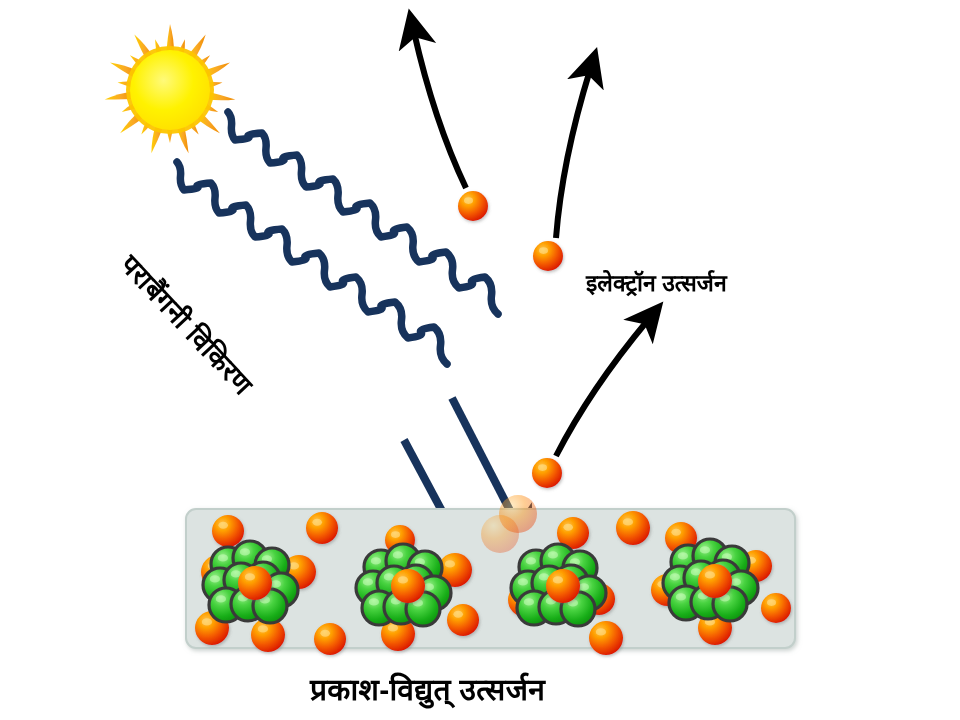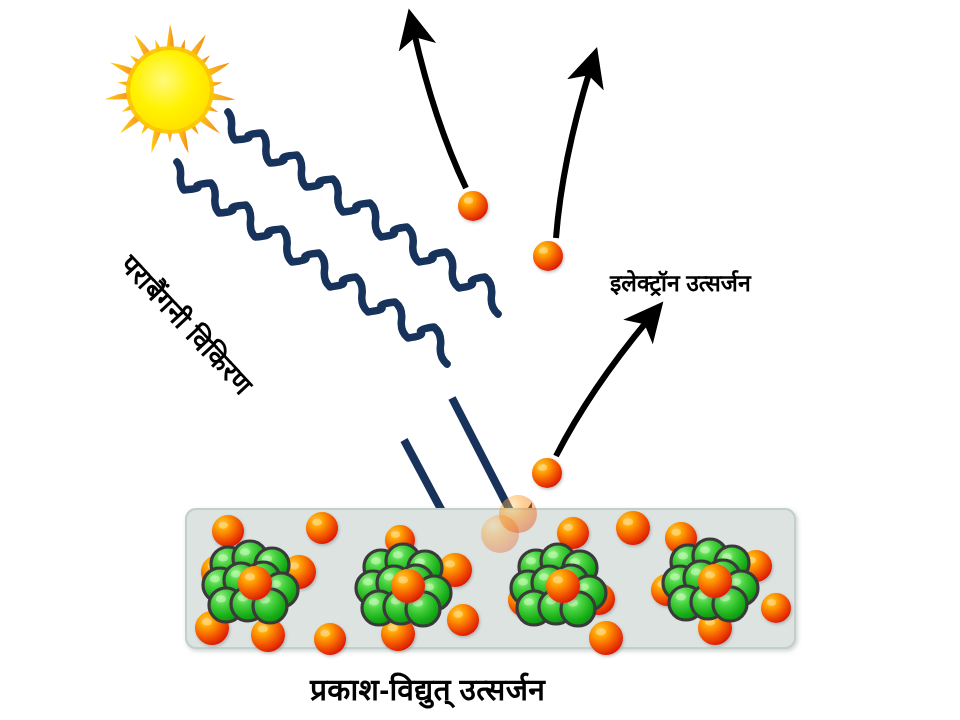--- a/index.html
+++ b/index.html
@@ -34,21 +34,20 @@
     font-weight: 600;
     transform: rotate(47deg);
     transform-origin: left top;
     letter-spacing: 0.5px;
   }
   #label-electron-emission {
     left: 586px;
     top: 266px;
     font-size: 23px;
     font-weight: 600;
-    margin-left: 24px;
   }
   #caption-photoelectric {
     left: 310px;
     top: 668px;
     font-size: 30px;
     font-weight: 700;
     letter-spacing: 0.3px;
   }
 </style>
 </head>

